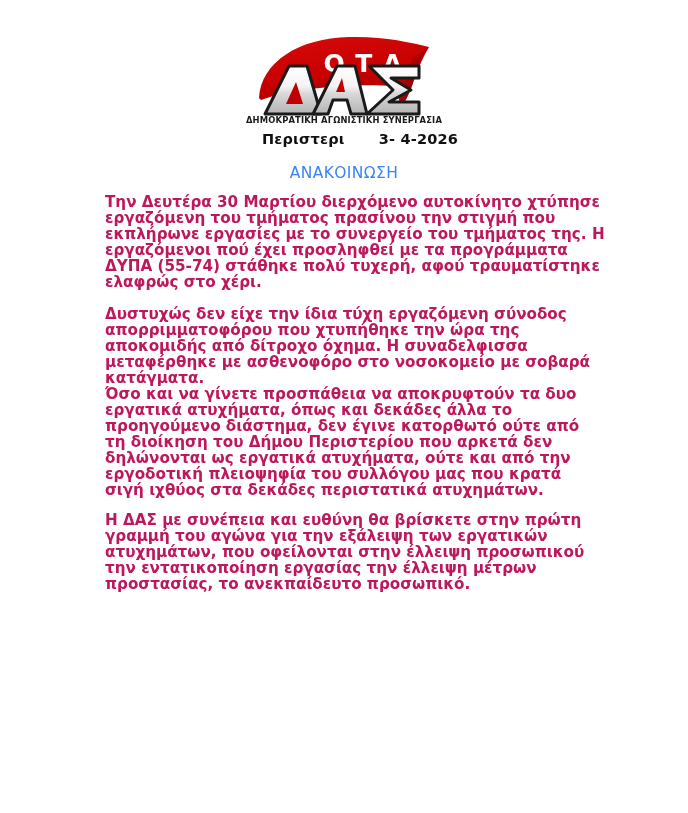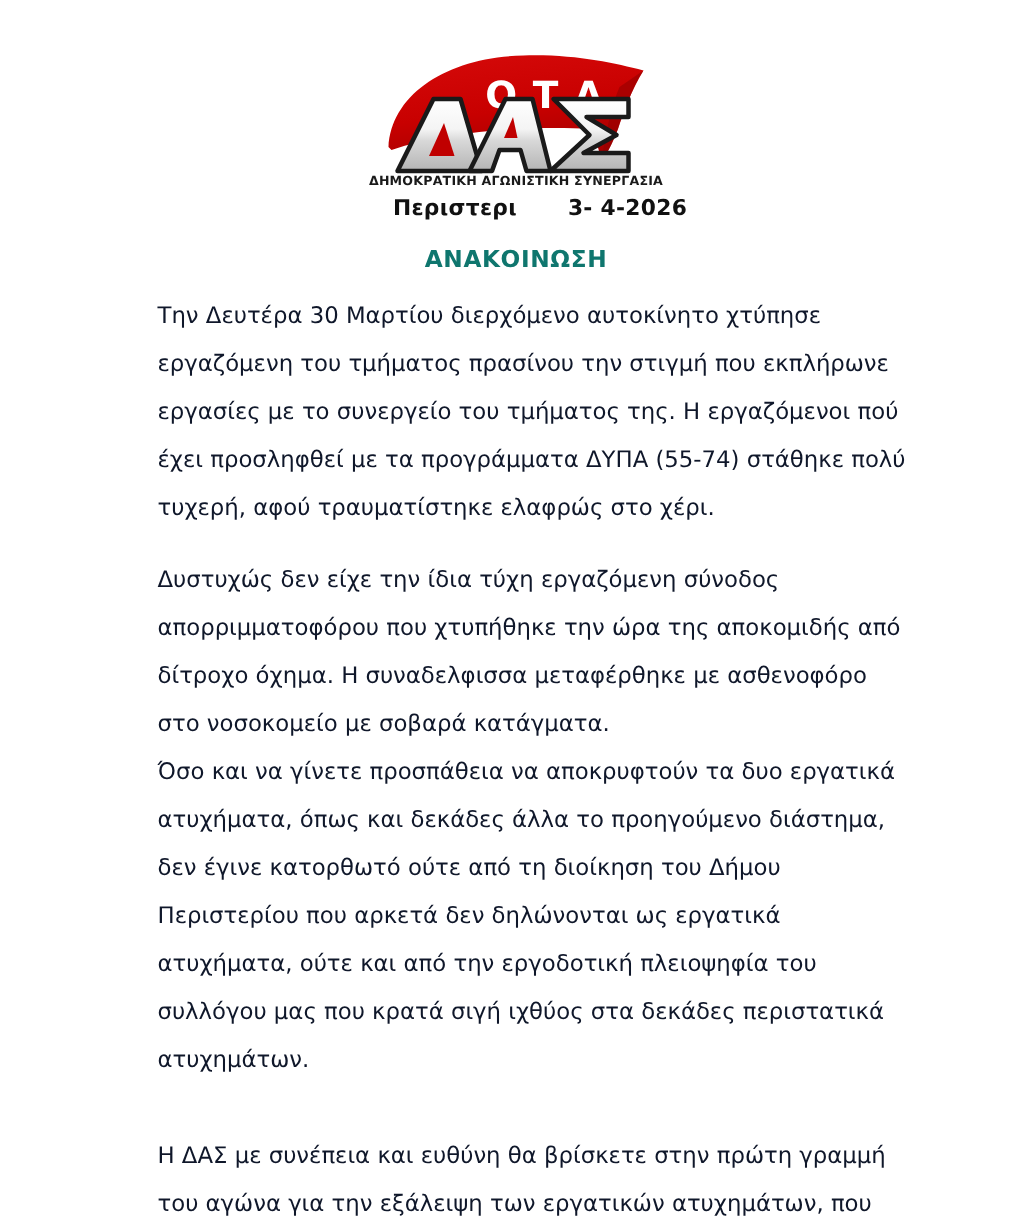--- a/index.html
+++ b/index.html
@@ -62,49 +62,50 @@
   }
   .dateline .date { }
 
   .doc-title {
     position: absolute;
     top: 164px;
     left: 0;
     width: 688px;
     text-align: center;
     font-size: 15.5px;
-    font-weight: bold;
+    font-weight: normal;
     letter-spacing: 0.4px;
-    color: #0f766e;
+    color: #3b82f6;
   }
 
   
   .body-copy {
     position: absolute;
     top: 194px;
     left: 105px;
     width: 500px;
   }
   .para {
     margin: 0 0 13px 0;
     font-size: 15.2px;
-    line-height: 32px;
-    color: #0f172a;
+    line-height: 16px;
+    color: #be185d;
     text-align: left;
+    font-weight: bold;
   }
   .para.lead {
     font-weight: bold;
     color: #111111;
     margin-bottom: 17px;
     line-height: 25px;
   }
   .para.p1 { margin-bottom: 16px; }
   .para.p2 { margin-bottom: 0; }
   .para.p3 { margin-bottom: 16px; }
-  .para.p4 { margin-bottom: 32px; }
+  .para.p4 { margin-bottom: 14px; }
 </style>
 </head>
 <body>
 
 <div class="page">
 
   <div class="logo-block">
     <div class="logo">
       <svg viewBox="0 0 206 104" xmlns="http://www.w3.org/2000/svg" aria-label="ΔΑΣ Ο.Τ.Α">
         <defs>

